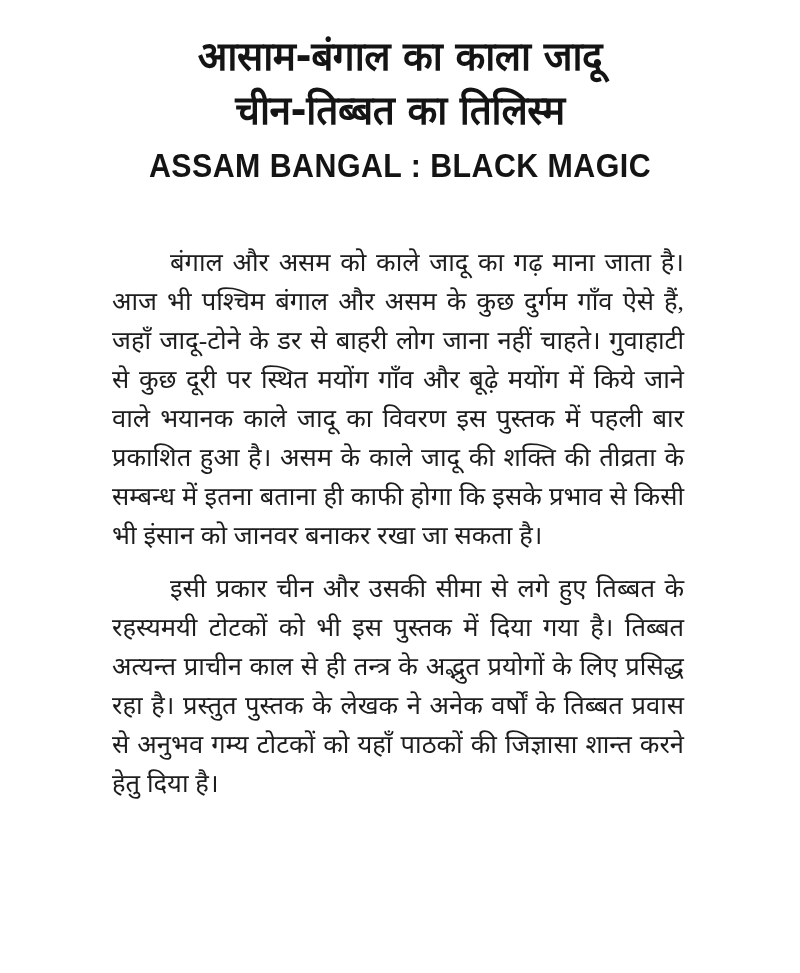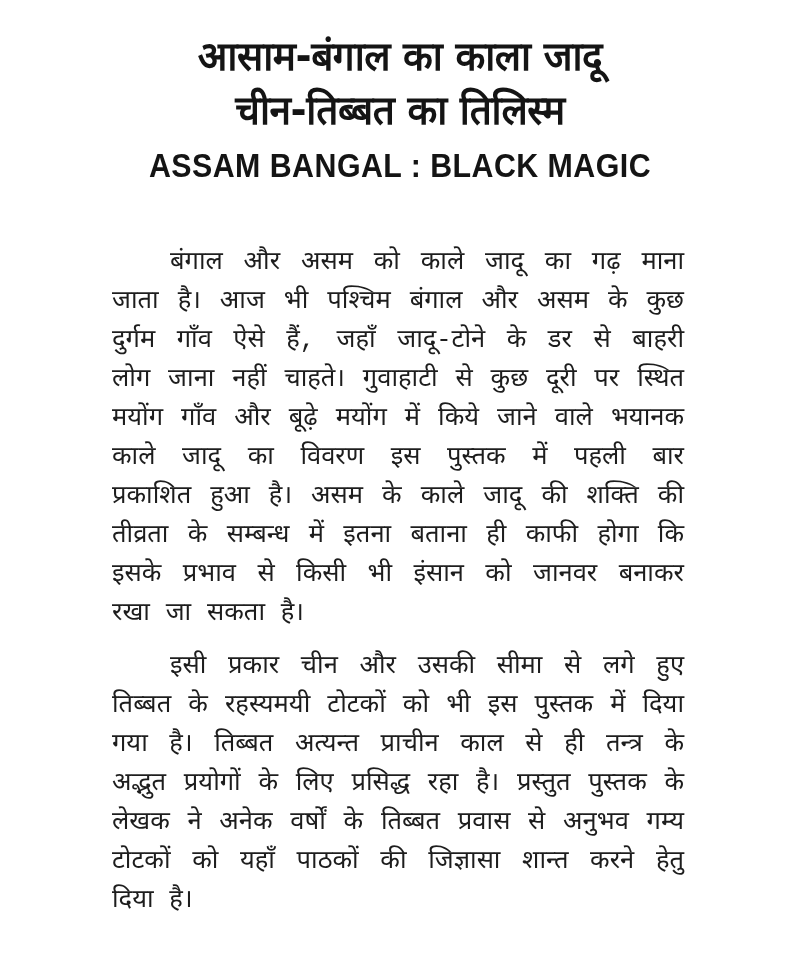--- a/index.html
+++ b/index.html
@@ -69,21 +69,21 @@
     left: 112px;
     top: 243px;
     width: 572px;
   }
 
   .para {
     margin: 0;
     text-align: justify;
     text-align-last: left;
     text-justify: inter-word;
-    font-family: Liberation Mono, monospace;
+    font-family: Liberation Serif, serif;
     font-weight: 400;
     font-size: 25.5px;
     line-height: 39px;
     color: #1d1d1d;
     word-spacing: 0.5px;
   }
 
   .para.indent {
     text-indent: 58px;
   }

